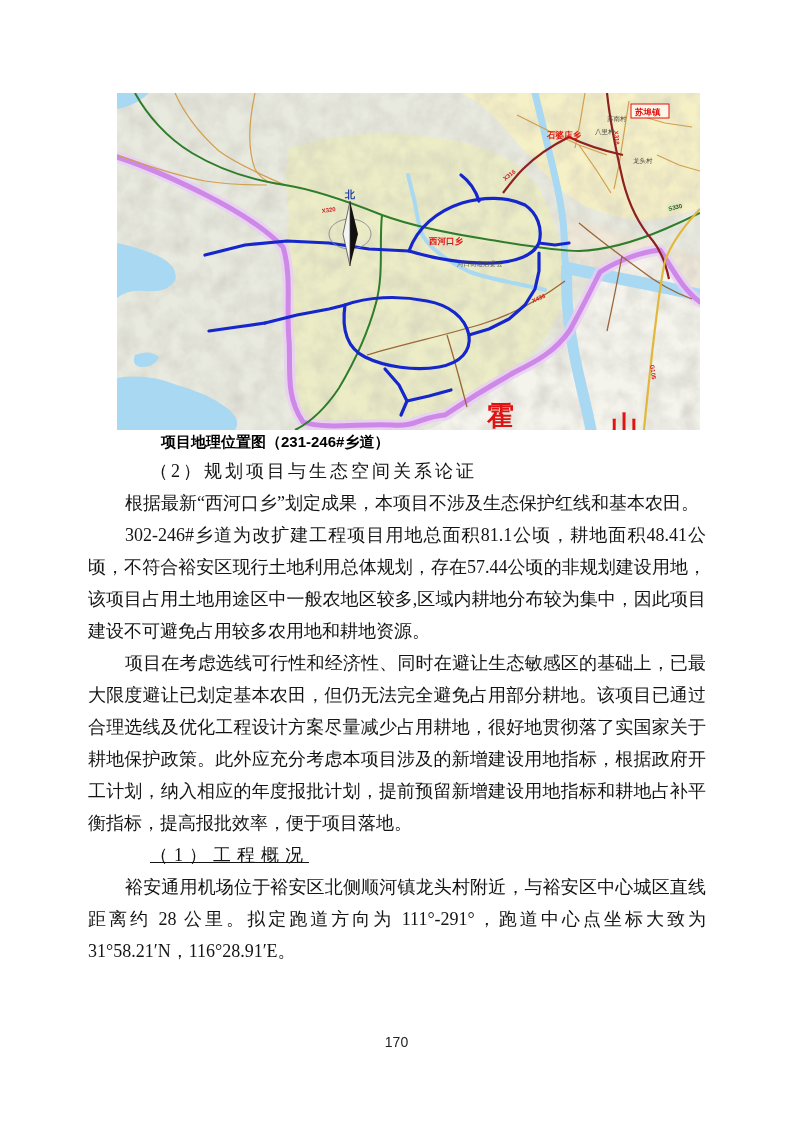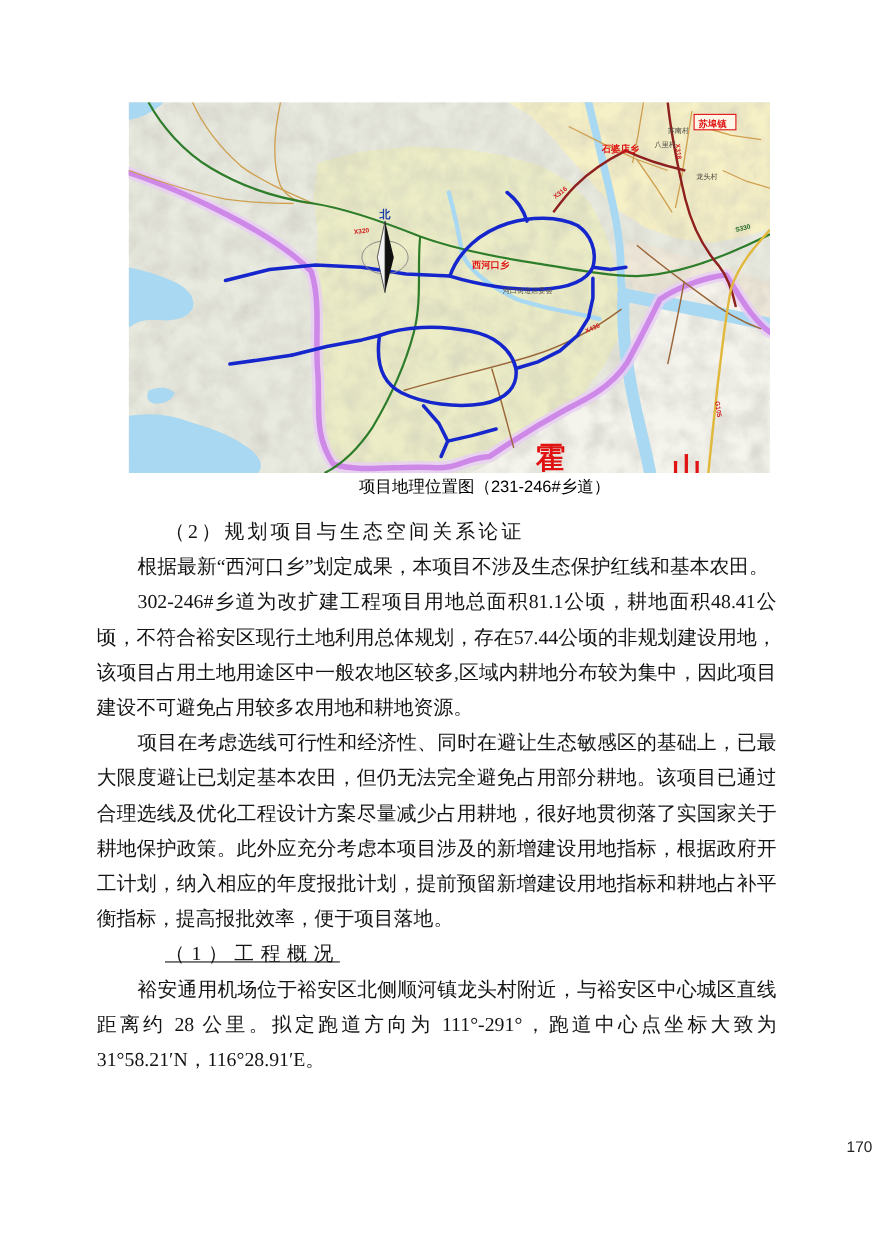--- a/index.html
+++ b/index.html
@@ -1,28 +1,28 @@
 <!DOCTYPE html>
 <html><head>
 <meta charset="utf-8">
 <style>
   html,body{margin:0;padding:0;background:#888;}
   .page{position:relative;width:793px;height:1122px;background:#ffffff;margin:0 auto;overflow:hidden;
         font-family:"Liberation Serif","DejaVu Serif",serif;color:#141414;}
   .map-wrap{position:absolute;left:117px;top:93px;width:583px;height:337px;}
   .map-wrap svg{display:block;}
-  .map-caption{position:absolute;left:126px;top:433px;width:583px;text-align:center;text-indent:46px;
-        font-family:"Liberation Sans","DejaVu Sans",sans-serif;font-weight:normal;font-size:15px;color:#000;}
+  .map-caption{position:absolute;left:115px;top:433px;width:583px;text-align:left;text-indent:46px;
+        font-family:"Liberation Sans","DejaVu Sans",sans-serif;font-weight:bold;font-size:15px;color:#000;}
   .content{position:absolute;left:88px;top:455px;width:618px;}
   .content p{margin:0;font-size:18px;line-height:32px;text-align:justify;text-indent:37px;}
-  .content p.sub{text-indent:62px;letter-spacing:3px;margin-top:12px;}
+  .content p.sub{text-indent:62px;letter-spacing:3px;}
   .content p.sub2{text-indent:62px;letter-spacing:6px;text-decoration:underline;}
   h2.sec{margin:7px 0 0 62px;padding:0;font-family:"Liberation Sans","DejaVu Sans",sans-serif;
         font-size:22px;line-height:28px;letter-spacing:1px;color:#000;}
-  .footer{position:absolute;left:0;top:1034px;width:100%;text-align:right;
+  .footer{position:absolute;left:0;top:1034px;width:100%;text-align:center;
         font-family:"Liberation Sans","DejaVu Sans",sans-serif;font-size:14px;color:#222;}
   svg text{font-family:"Liberation Sans","DejaVu Sans",sans-serif;}
   .vlab{font-size:6.5px;fill:#4c4a40;}
   .rlab{font-size:6px;font-weight:bold;}
   .tlab{font-size:8.5px;font-weight:bold;}
 </style>
 </head>
 <body>
 
 <div class="page">

